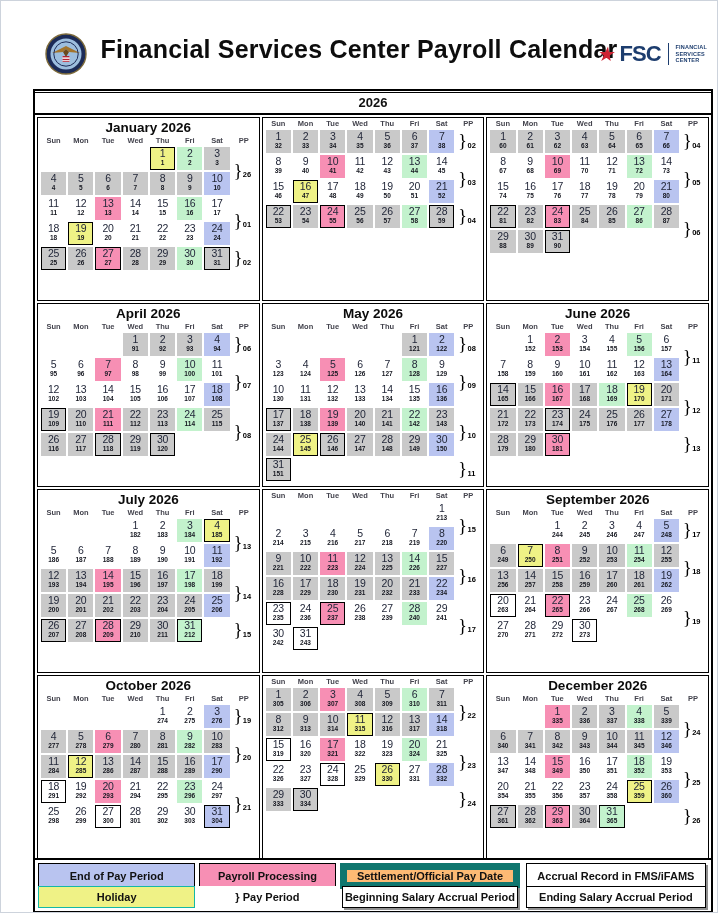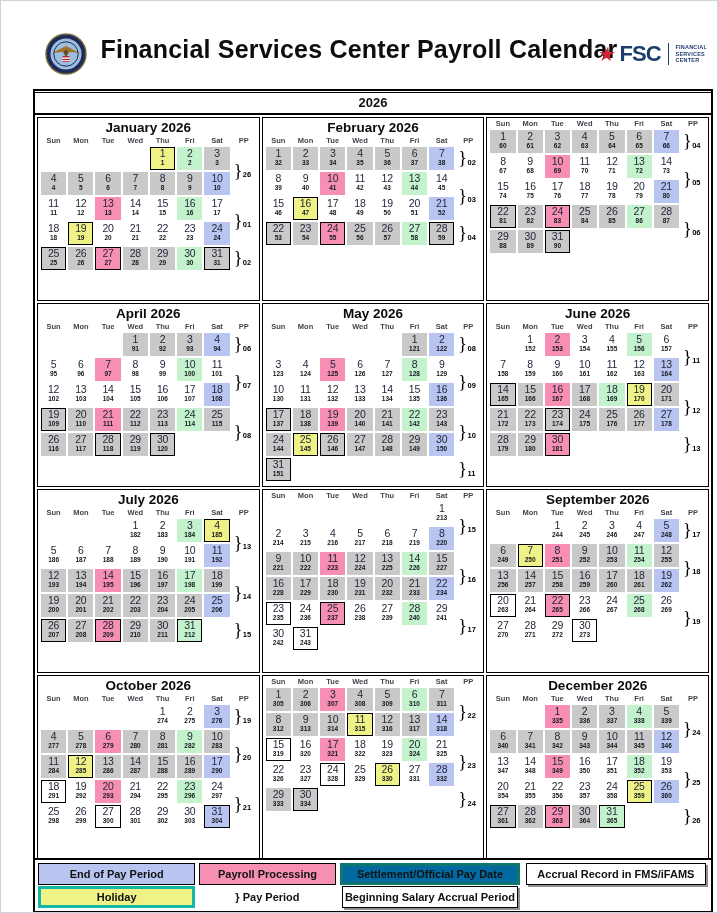--- a/index.html
+++ b/index.html
@@ -38,22 +38,22 @@
   .ppm{position:absolute;left:2px;display:flex;align-items:center;height:24px;}
   .ppbrace{font-size:18px;color:#000;font-family:"Liberation Serif",serif;}
   .ppnum{font-size:7.5px;font-weight:bold;color:#000;margin-top:7px;margin-left:.5px;}
 
   
   .legend{position:absolute;left:32px;top:857px;width:680px;box-sizing:border-box;border:2px solid #000;border-bottom-width:4px;background:#fff;padding:2px 3px;}
   .lrow{display:grid;grid-template-columns:23.5% 20.5% 27% 27.5%;justify-content:space-between;height:22px;margin:1px 0;}
   .litem{font-size:11px;font-weight:600;color:#111;display:flex;align-items:center;justify-content:center;box-sizing:border-box;}
   .lg-blue{background:#b9c4f0;border:1px solid #000;}
   .lg-pink{background:#f78fb4;border:1px solid #000;}
-  .lg-green{background:#0369a1;border:3px solid #0f766e;}
-  .lg-yellow{background:#eff286;border:3px solid #14b8a6;}
+  .lg-green{background:#fdba74;border:7px solid #0f766e;}
+  .lg-yellow{background:#eff286;border:1px solid #14b8a6;}
   .lg-boxed{background:#fff;border:1px solid #000;box-shadow:2px 2px 0 #8f8f8f;margin:0 2px;}
   .lg-plain{background:#fff;}
 </style>
 </head>
 <body>
 
 <div class="page">
 
   <div class="hdr">
     <svg class="seal" viewBox="0 0 42 42">
@@ -229,21 +229,20 @@
                 <div class="ppnum">01</div>
               </div>
               <div class="ppm" style="top: 100.5px;">
                 <div class="ppbrace">}</div>
                 <div class="ppnum">02</div>
               </div>
             </div>
           </div>
         </div>
         <div class="month">
-          <div class="mtitle">February 2026</div>
           <div class="mg">
             <div class="dow">Sun</div>
             <div class="dow">Mon</div>
             <div class="dow">Tue</div>
             <div class="dow">Wed</div>
             <div class="dow">Thu</div>
             <div class="dow">Fri</div>
             <div class="dow">Sat</div>
             <div class="dow">PP</div>
             <div class="day c-gray" style="grid-area: 2 / 1;">
@@ -1876,16 +1875,17 @@
     <div class="lrow">
         <div class="litem lg-blue">End of Pay Period</div>
         <div class="litem lg-pink">Payroll Processing</div>
         <div class="litem lg-green">Settlement/Official Pay Date</div>
         <div class="litem lg-boxed">Accrual Record in FMS/iFAMS</div>
       </div>
     <div class="lrow">
         <div class="litem lg-yellow">Holiday</div>
         <div class="litem lg-plain">} Pay Period</div>
         <div class="litem lg-boxed">Beginning Salary Accrual Period</div>
+        <div class="litem lg-boxed">Ending Salary Accrual Period</div>
       </div>
   </div>
 
 </div>
 
 </body></html>

